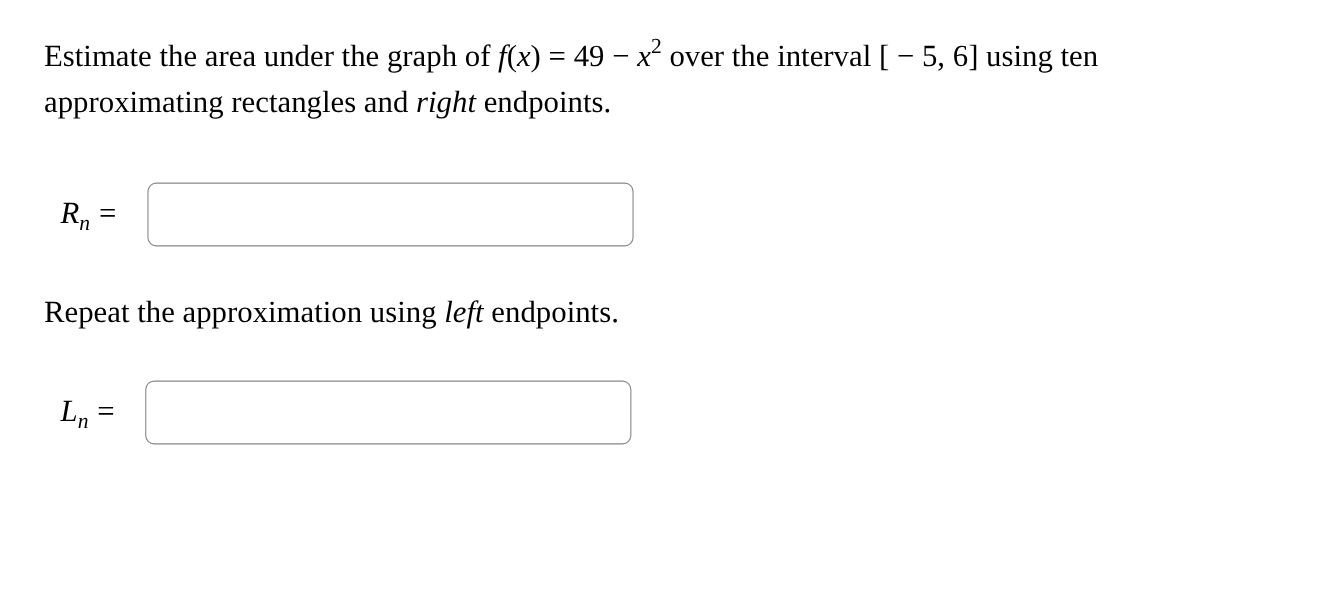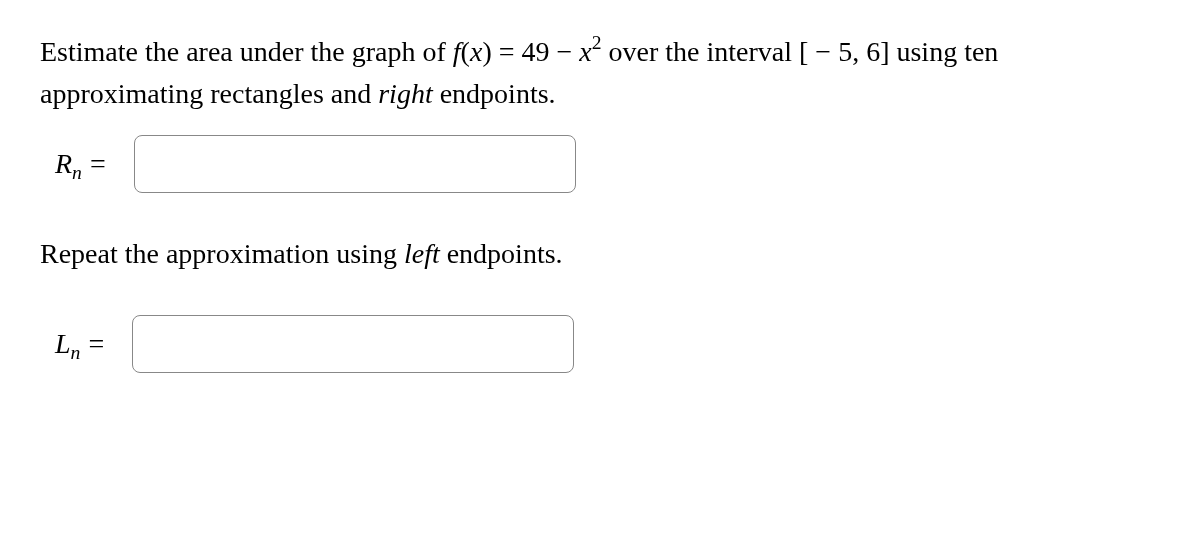--- a/index.html
+++ b/index.html
@@ -5,21 +5,21 @@
     body {
       font-family: 'Times New Roman', Times, serif;
       font-size: 28px;
       color: #000;
       background: #fff;
       margin: 0;
       padding: 30px 40px;
       line-height: 1.5;
     }
     .question-text {
-      margin-bottom: 20px;
+      margin-bottom: 51px;
     }
     .answer-row {
       display: flex;
       align-items: center;
       margin-bottom: 40px;
       margin-left: 15px;
     }
     .answer-label {
       font-style: italic;
       display: inline-flex;

